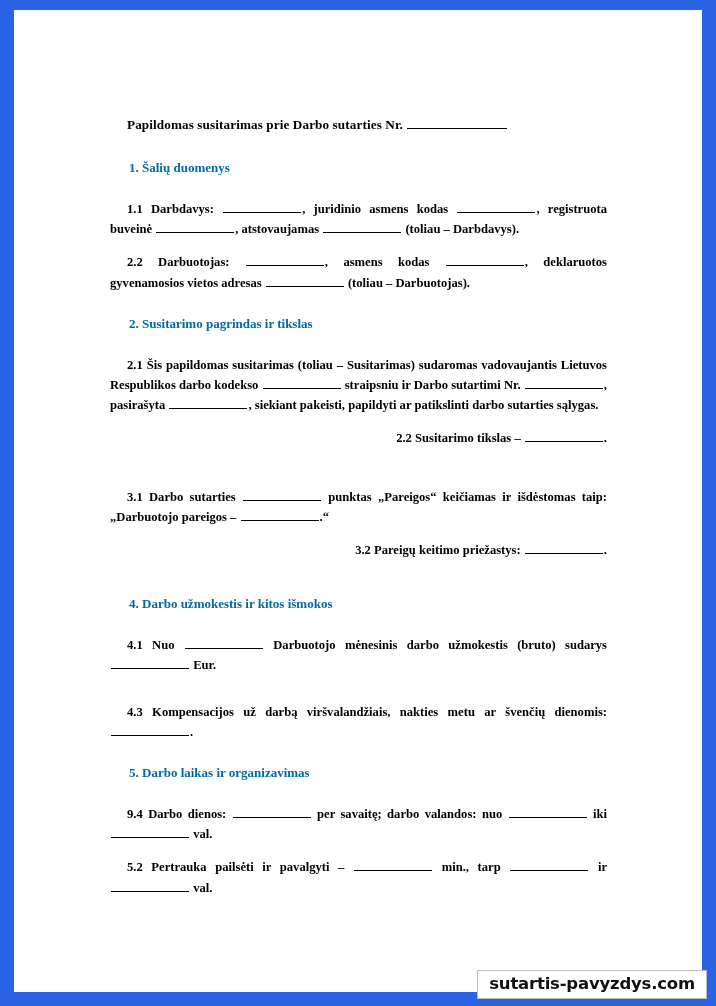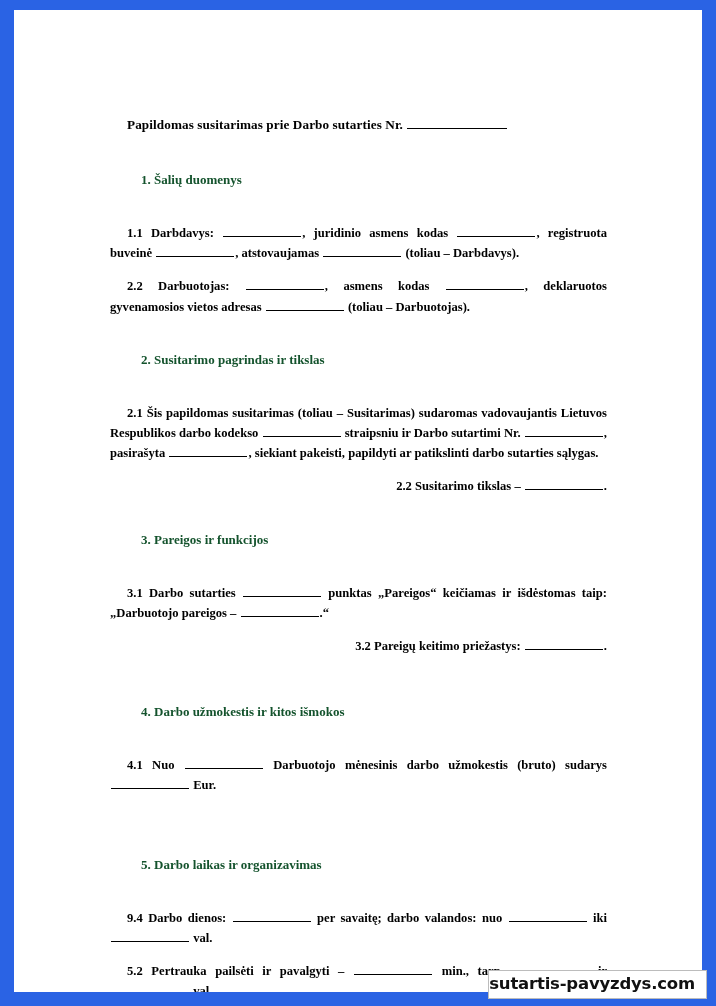--- a/index.html
+++ b/index.html
@@ -42,25 +42,25 @@
     text-indent: 17px;
     line-height: 20px;
     letter-spacing: 0.1px;
     color: #000;
     white-space: nowrap;
   }
 
   h2.section-heading {
     font-size: 13px;
     font-weight: bold;
-    margin: 14px;
+    margin: 2px;
     padding: 0;
     text-indent: 17px;
     line-height: 20px;
-    color: #14532d;
+    color: #0369a1;
   }
 
   p.clause {
     font-size: 12.6px;
     line-height: 20.2px;
     margin: 0;
     padding: 0;
     color: #000;
     text-align: justify;
     text-indent: 17px;
@@ -88,21 +88,21 @@
   }
   .blank.w-title { width: 100px; }
 
   
   .watermark {
     position: absolute;
     right: 9px;
     bottom: 7px;
     background: #ffffff;
     border: 1.5px solid #bcbcbc;
-    padding: 5px 11px 6px 0;
+    padding: 5px 11px 6px 11px;
     font-family: "DejaVu Sans", "Liberation Sans", sans-serif;
     font-weight: bold;
     font-size: 16.5px;
     letter-spacing: -0.2px;
     color: #111111;
     line-height: 1;
     white-space: nowrap;
   }
 </style>
 </head>
@@ -130,21 +130,20 @@
     <div class="gap-heading"></div>
 
     <p class="clause"><span>2.1 Šis papildomas susitarimas (toliau – Susitarimas) sudaromas vadovaujantis Lietuvos Respublikos darbo kodekso </span><span class="blank"></span><span> straipsniu ir Darbo sutartimi Nr. </span><span class="blank"></span><span>, pasirašyta </span><span class="blank"></span><span>, siekiant pakeisti, papildyti ar patikslinti darbo sutarties sąlygas.</span></p>
 
     <div class="gap-clause"></div>
 
     <p class="clause no-justify"><span>2.2 Susitarimo tikslas – </span><span class="blank"></span><span>.</span></p>
 
     <div class="gap-heading"></div>
 
-    <h2 class="section-heading">3. Pareigos ir funkcijos</h2>
     <div class="gap-heading"></div>
 
     <p class="clause"><span>3.1  Darbo sutarties </span><span class="blank"></span><span> punktas „Pareigos“ keičiamas ir išdėstomas taip: „Darbuotojo pareigos – </span><span class="blank"></span><span>.“</span></p>
 
     <div class="gap-clause"></div>
 
     <p class="clause no-justify"><span>3.2 Pareigų keitimo priežastys: </span><span class="blank"></span><span>.</span></p>
 
     <div class="gap-clause"></div>
 
@@ -154,20 +153,21 @@
     <h2 class="section-heading">4. Darbo užmokestis ir kitos išmokos</h2>
     <div class="gap-heading"></div>
 
     <p class="clause"><span>4.1  Nuo </span><span class="blank"></span><span> Darbuotojo mėnesinis darbo užmokestis (bruto) sudarys </span><span class="blank"></span><span> Eur.</span></p>
 
     <div class="gap-clause"></div>
 
 
     <div class="gap-clause"></div>
 
+    <p class="clause"><span>4.3  Kompensacijos už darbą viršvalandžiais, nakties metu ar švenčių dienomis: </span><span class="blank"></span><span>.</span></p>
 
     <div class="gap-heading"></div>
 
     <h2 class="section-heading">5. Darbo laikas ir organizavimas</h2>
     <div class="gap-heading"></div>
 
     <p class="clause"><span>9.4 Darbo dienos: </span><span class="blank"></span><span> per savaitę; darbo valandos: nuo </span><span class="blank"></span><span> iki </span><span class="blank"></span><span> val.</span></p>
 
     <div class="gap-clause"></div>
 

